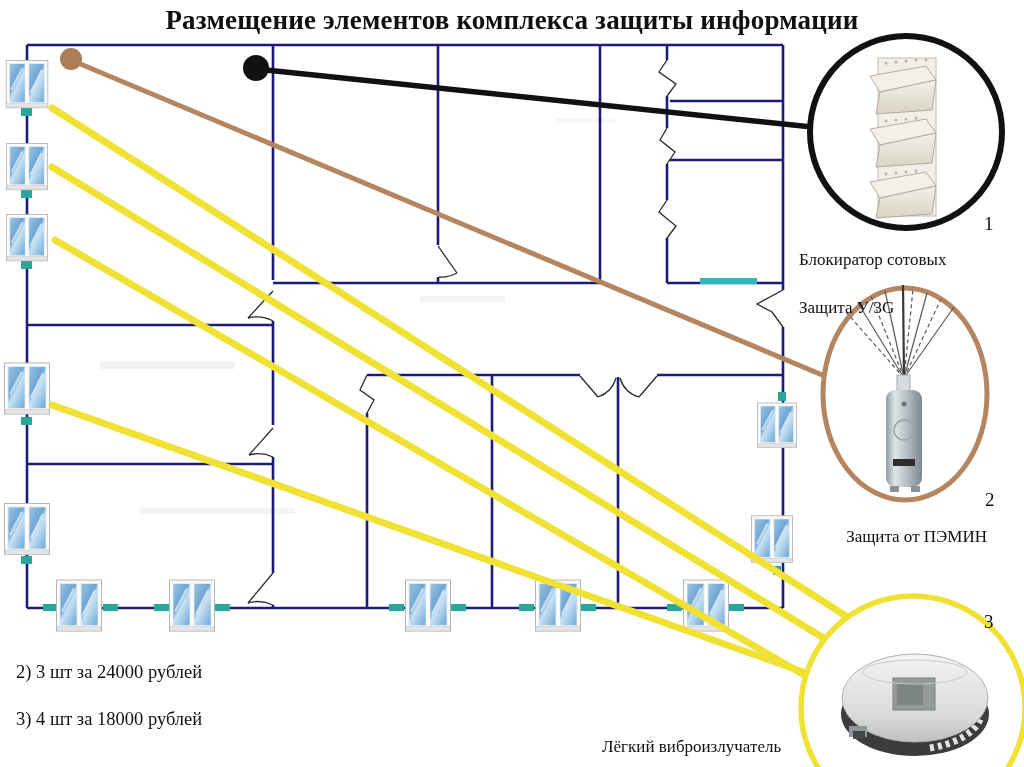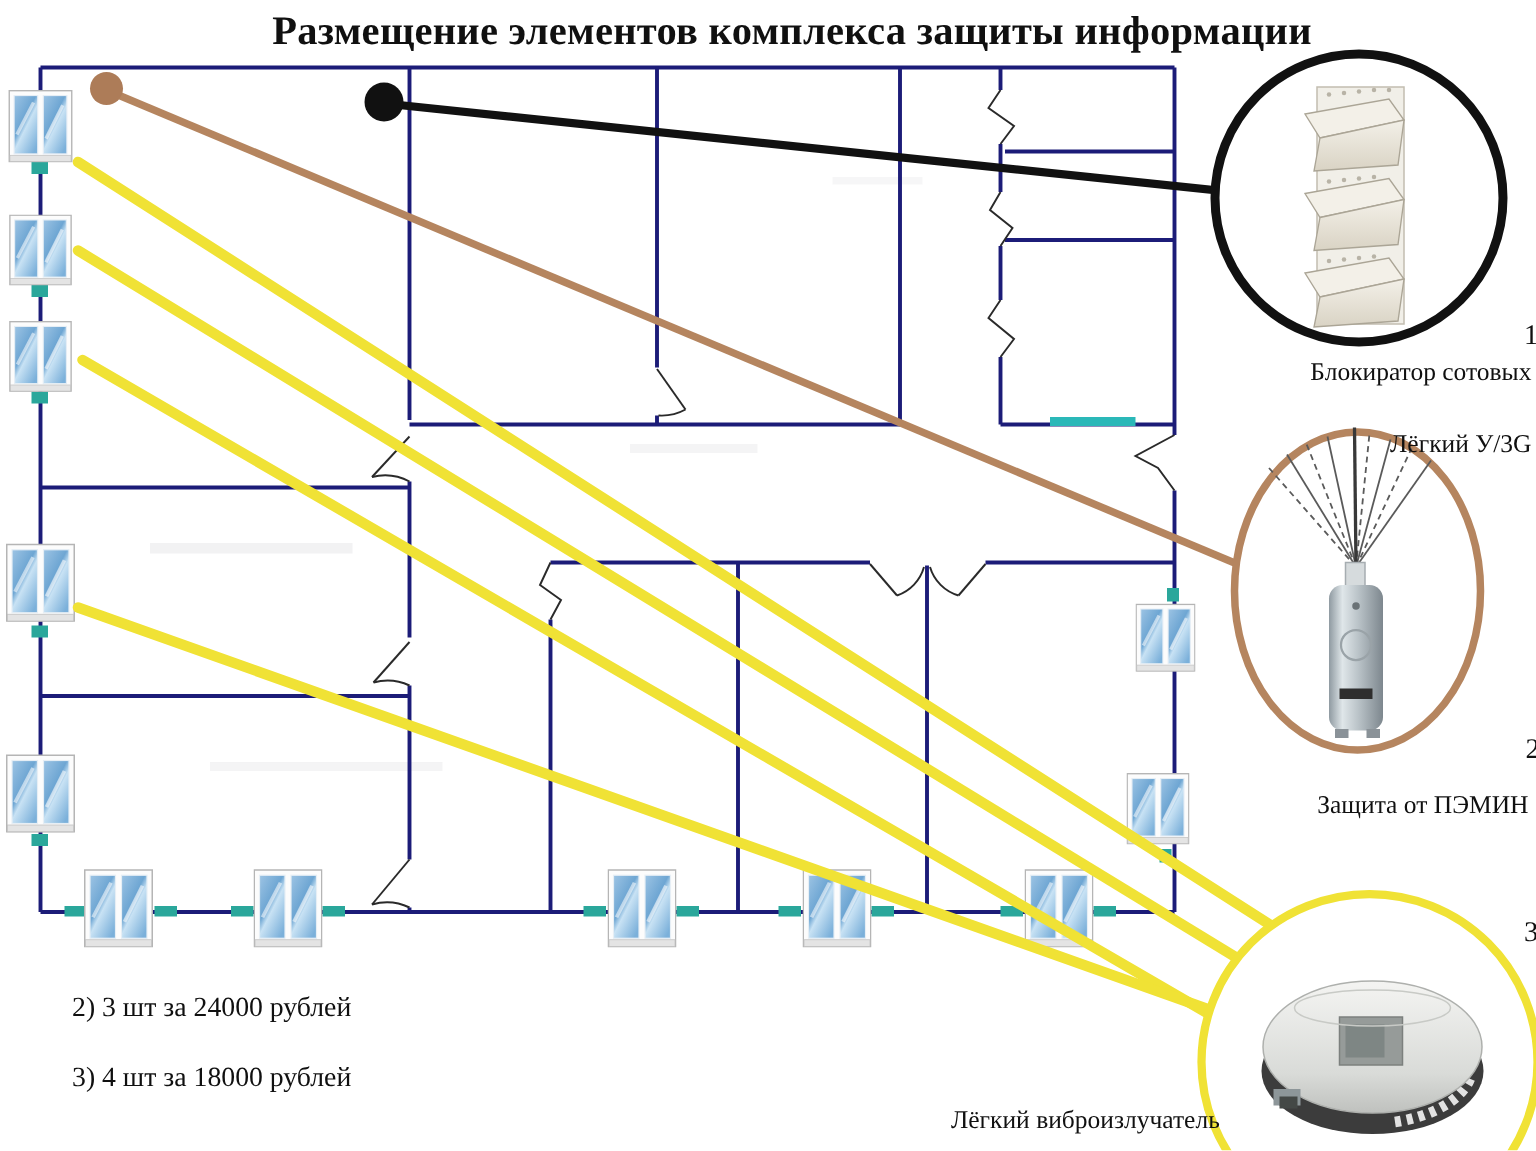--- a/index.html
+++ b/index.html
@@ -1,22 +1,22 @@
 <!DOCTYPE html>
 <html><head>
 <meta charset="utf-8">
 <style>
   html,body{margin:0;padding:0;background:#ffffff;}
   #stage{position:relative;width:1024px;height:767px;background:#ffffff;overflow:hidden;
          font-family:"Liberation Serif","DejaVu Serif",serif;color:#101010;}
   #plan-svg{position:absolute;left:0;top:0;}
-  .lbl{position:absolute;white-space:pre-line;padding-left:32px;}
+  .lbl{position:absolute;white-space:pre-line;}
   #title-label{left:0;right:0;top:5px;text-align:center;font-size:27px;font-weight:bold;letter-spacing:0.2px;}
   .dev-label{font-size:17px;line-height:24px;}
-  #device1-label{left:799px;top:212px;width:190px;text-align:right;}
+  #device1-label{left:799px;top:224px;width:190px;}
   #device2-label{left:797px;top:501px;width:190px;text-align:right;}
   #device3-label{left:602px;top:711px;width:215px;}
   .num-label{font-size:19px;}
   #num1-label{left:984px;top:213px;}
   #num2-label{left:985px;top:489px;}
   #num3-label{left:984px;top:611px;}
   #legend{left:16px;top:637px;font-size:18.5px;line-height:23.5px;}
   .legend-item{white-space:pre;}
 </style>
 </head>
@@ -232,21 +232,21 @@
             <circle cx="916" cy="171" r="1.5"></circle>
       </g>
     </g>
   </g>
 </svg>
 
 <div class="lbl" id="title-label">Размещение элементов комплекса защиты информации</div>
 
 <div class="lbl dev-label" id="device1-label">
   <div>Блокиратор сотовых</div>
-  <div>Лёгкий У/3G</div>
+  <div>Защита У/3G</div>
 </div>
 <div class="lbl num-label" id="num1-label">1</div>
 
 <div class="lbl dev-label" id="device2-label">
   <div>Защита от ПЭМИН</div>
 </div>
 <div class="lbl num-label" id="num2-label">2</div>
 
 <div class="lbl dev-label" id="device3-label">
   <div>Лёгкий виброизлучатель</div>

